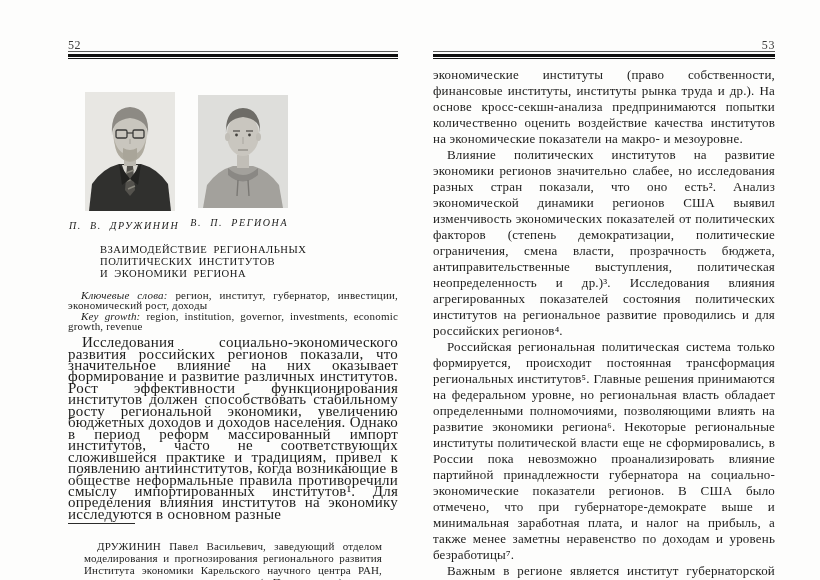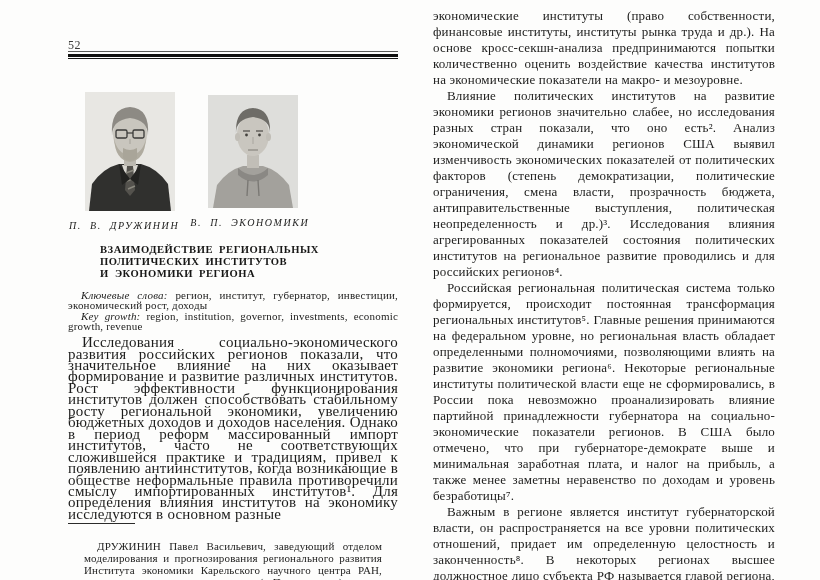--- a/index.html
+++ b/index.html
@@ -62,21 +62,21 @@
     white-space: nowrap;
     color: #232322;
   }
   .author-col.col-1 .author-name { align-self: flex-start; margin-left: -11px; }
   .author-col.col-2 .author-name { align-self: flex-start; margin-left: -7px; }
 
   
   .article-title {
     margin: 13px 0 0 32px;
     font-size: 10.6px;
-    font-weight: bold;
+    font-weight: normal;
     line-height: 11.7px;
     letter-spacing: 0.5px;
     word-spacing: 3px;
     color: #171716;
   }
   .keywords {
     margin: 0;
     font-size: 11px;
     line-height: 10.2px;
     text-align: justify;
@@ -174,21 +174,21 @@
             <ellipse cx="29.5" cy="42" rx="2.5" ry="4" fill="#c1beb7"></ellipse>
             <ellipse cx="60.5" cy="42" rx="2.5" ry="4" fill="#c1beb7"></ellipse>
             <line x1="35" y1="36" x2="42" y2="36" stroke="#5d5b56" stroke-width="1.4"></line>
             <line x1="48" y1="36" x2="55" y2="36" stroke="#5d5b56" stroke-width="1.4"></line>
             <circle cx="38.5" cy="40" r="1.4" fill="#43413d"></circle>
             <circle cx="51.5" cy="40" r="1.4" fill="#43413d"></circle>
             <line x1="45" y1="42" x2="45" y2="49" stroke="#b2afa8" stroke-width="1.4"></line>
             <line x1="40" y1="55" x2="50" y2="55" stroke="#8e8b85" stroke-width="1.3"></line>
           </svg>
         </span>
-        <span class="author-name">В. П. ЭКОНОМИКИ</span>
+        <span class="author-name">В. П. РЕГИОНА</span>
       </div>
     </div>
 
     <h1 class="article-title">
       <span>ВЗАИМОДЕЙСТВИЕ  РЕГИОНАЛЬНЫХ</span><br>
       <span>ПОЛИТИЧЕСКИХ  ИНСТИТУТОВ</span><br>
       <span>И  ЭКОНОМИКИ  РЕГИОНА</span>
     </h1>
 
     <p class="keywords"><span class="kw-label">Ключевые слова:</span><span> регион, институт, губернатор, инвестиции, экономический рост, доходы</span></p>
@@ -198,20 +198,26 @@
     <p class="body-text indent">Исследования социально-экономического развития российских регионов показали, что значительное влияние на них оказывает формирование и развитие различных институтов. Рост эффективности функционирования институтов должен способствовать стабильному росту региональной экономики, увеличению бюджетных доходов и доходов населения. Однако в период реформ массированный импорт институтов, часто не соответствующих сложившейся практике и традициям, привел к появлению антиинститутов, когда возникающие в обществе неформальные правила противоречили смыслу импортированных институтов¹. Для определения влияния институтов на экономику исследуются в основном разные</p>
 
     <div class="footnote-rule"></div>
 
     <p class="footnote">ДРУЖИНИН Павел Васильевич, заведующий отделом моделирования и прогнозирования регионального развития Института экономики Карельского научного центра РАН, доктор экономических наук, доцент (г. Петрозаводск).</p>
     <p class="footnote">ДРУЖИНИН Василий Павлович, аспирант кафедры экономической теории и менеджмента Петрозаводского университета.</p>
   </div>
 
   <div class="page page-right">
 
+    <div class="page-header">
+      <div class="page-number num-right">53</div>
+      <div class="rule-a"></div>
+      <div class="rule-b"></div>
+      <div class="rule-c"></div>
+    </div>
 
     <p class="body-text first-body">экономические институты (право собственности, финансовые институты, институты рынка труда и др.). На основе кросс-секшн-анализа предпринимаются попытки количественно оценить воздействие качества институтов на экономические показатели на макро- и мезоуровне.</p>
     <p class="body-text indent">Влияние политических институтов на развитие экономики регионов значительно слабее, но исследования разных стран показали, что оно есть². Анализ экономической динамики регионов США выявил изменчивость экономических показателей от политических факторов (степень демократизации, политические ограничения, смена власти, прозрачность бюджета, антиправительственные выступления, политическая неопределенность и др.)³. Исследования влияния агрегированных показателей состояния политических институтов на региональное развитие проводились и для российских регионов⁴.</p>
     <p class="body-text indent">Российская региональная политическая система только формируется, происходит постоянная трансформация региональных институтов⁵. Главные решения принимаются на федеральном уровне, но региональная власть обладает определенными полномочиями, позволяющими влиять на развитие экономики региона⁶. Некоторые региональные институты политической власти еще не сформировались, в России пока невозможно проанализировать влияние партийной принадлежности губернатора на социально-экономические показатели регионов. В США было отмечено, что при губернаторе-демократе выше и минимальная заработная плата, и налог на прибыль, а также менее заметны неравенство по доходам и уровень безработицы⁷.</p>
     <p class="body-text indent">Важным в регионе является институт губернаторской власти, он распространяется на все уровни политических отношений, придает им определенную целостность и законченность⁸. В некоторых регионах высшее должностное лицо субъекта РФ называется главой региона, президентом республики, главой администрации региона, председателем правительства региона и мэром Москвы. Оно принимает основные решения, взаимодействует с федеральной властью, определяет действия региональной исполнительной власти и влияет на региональную законодательную власть⁹.</p>
   </div>
 
 </div>
 
 </body></html>

